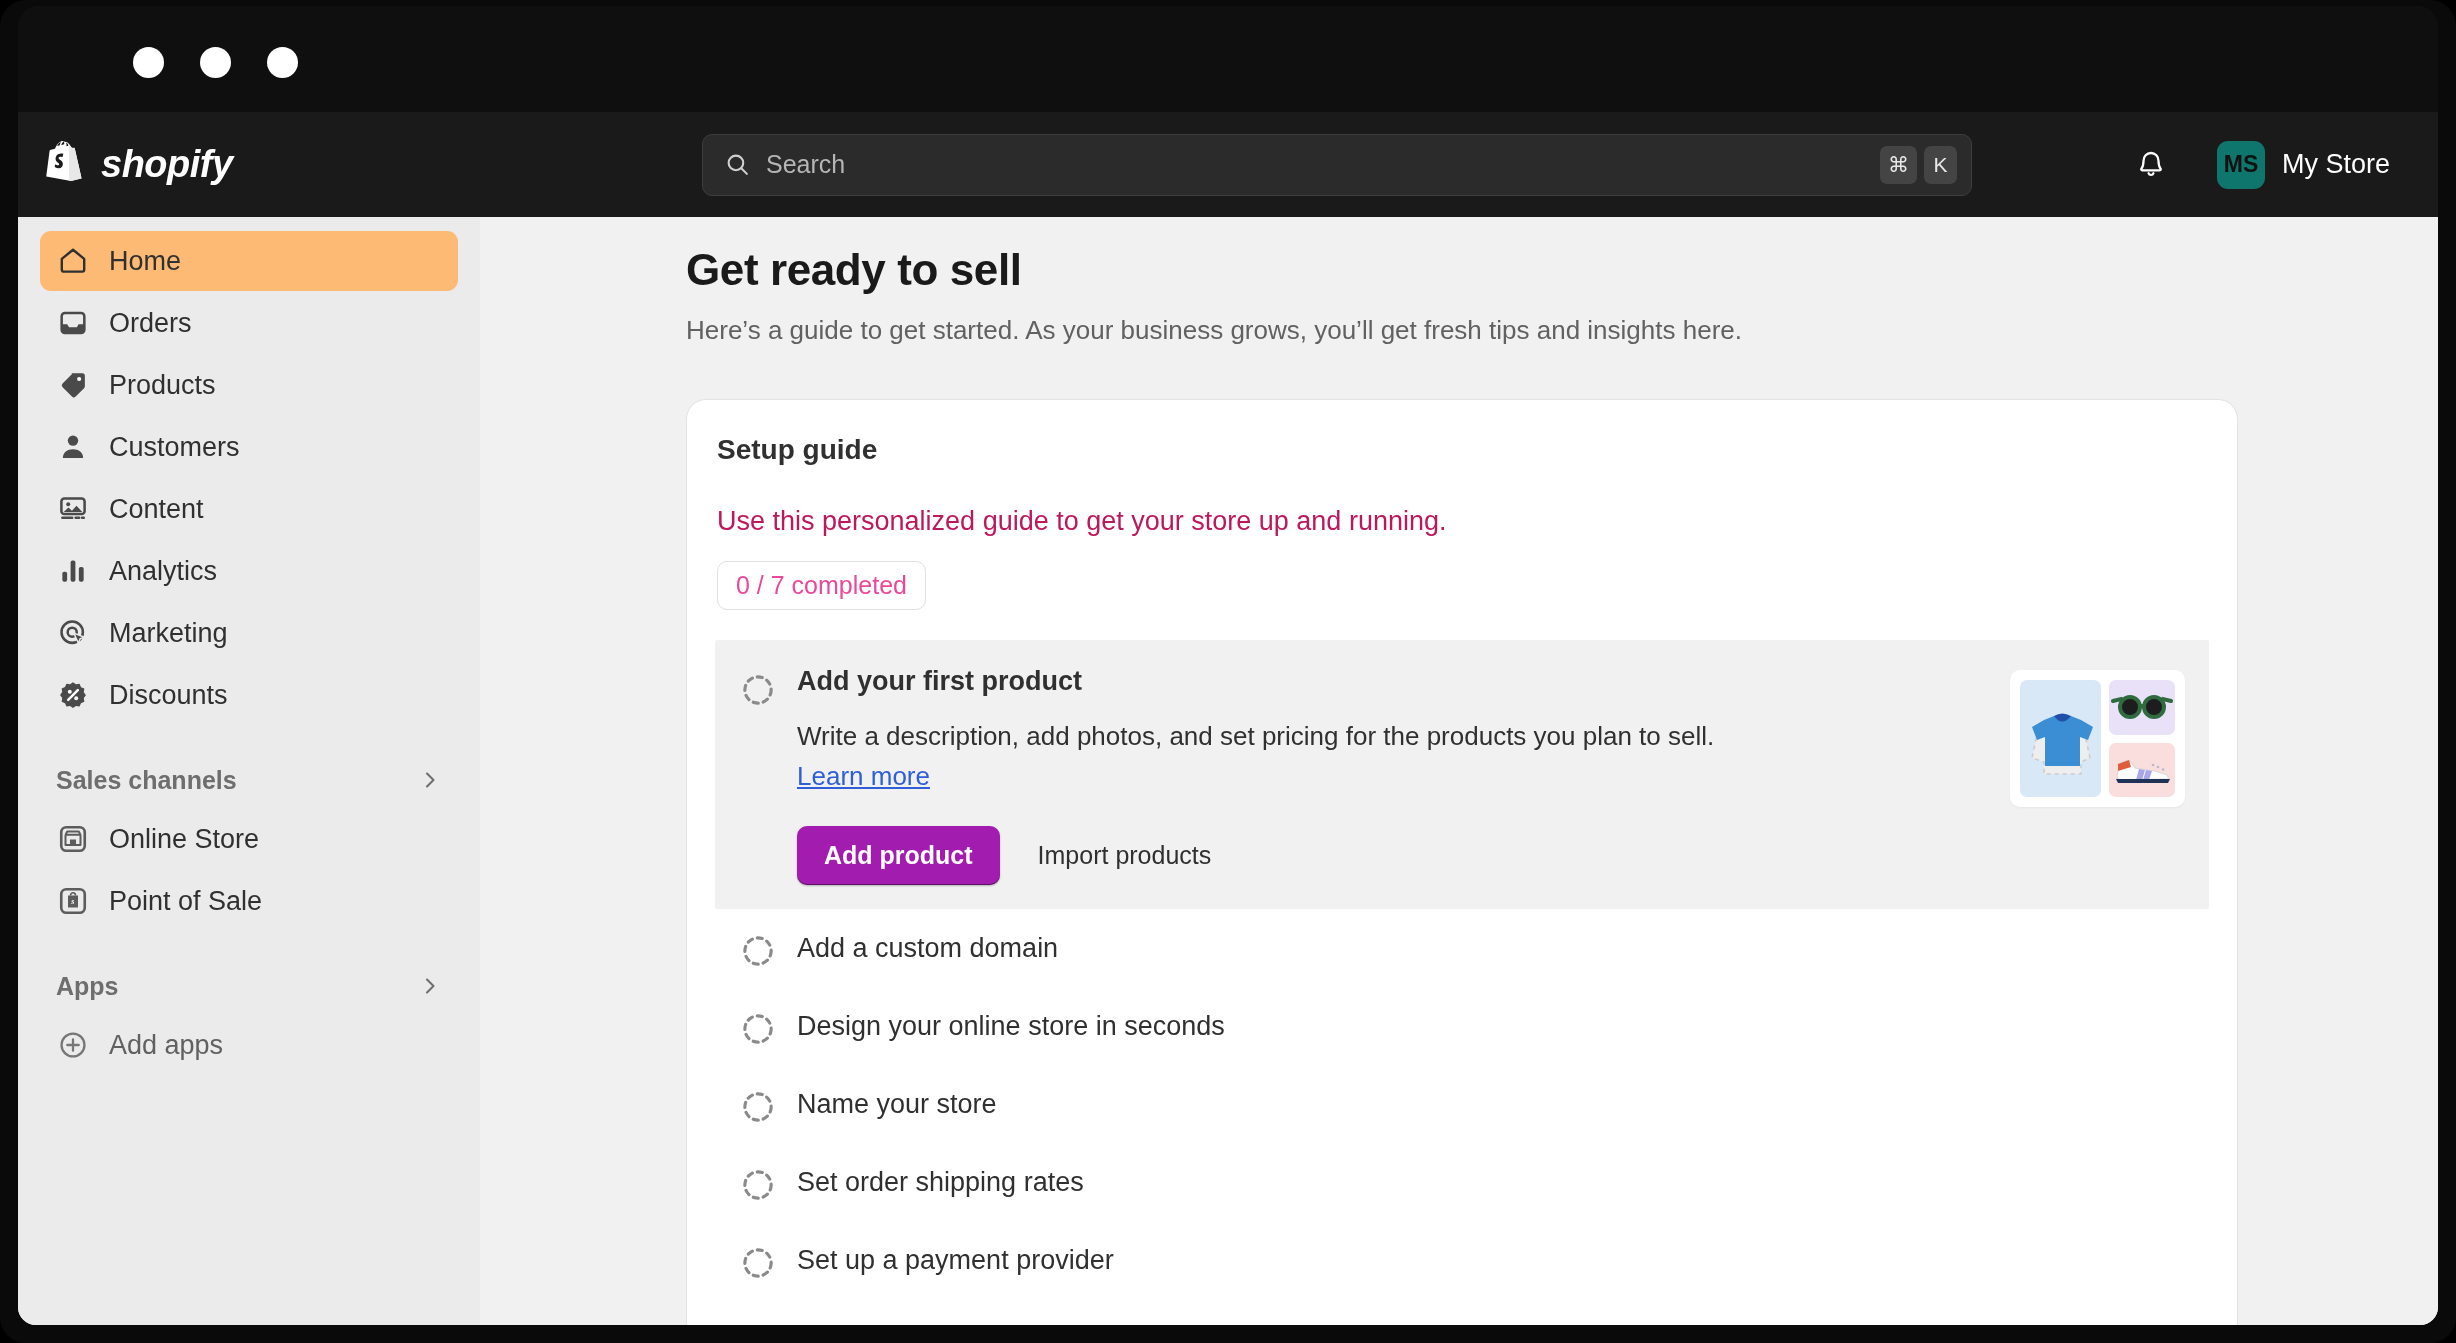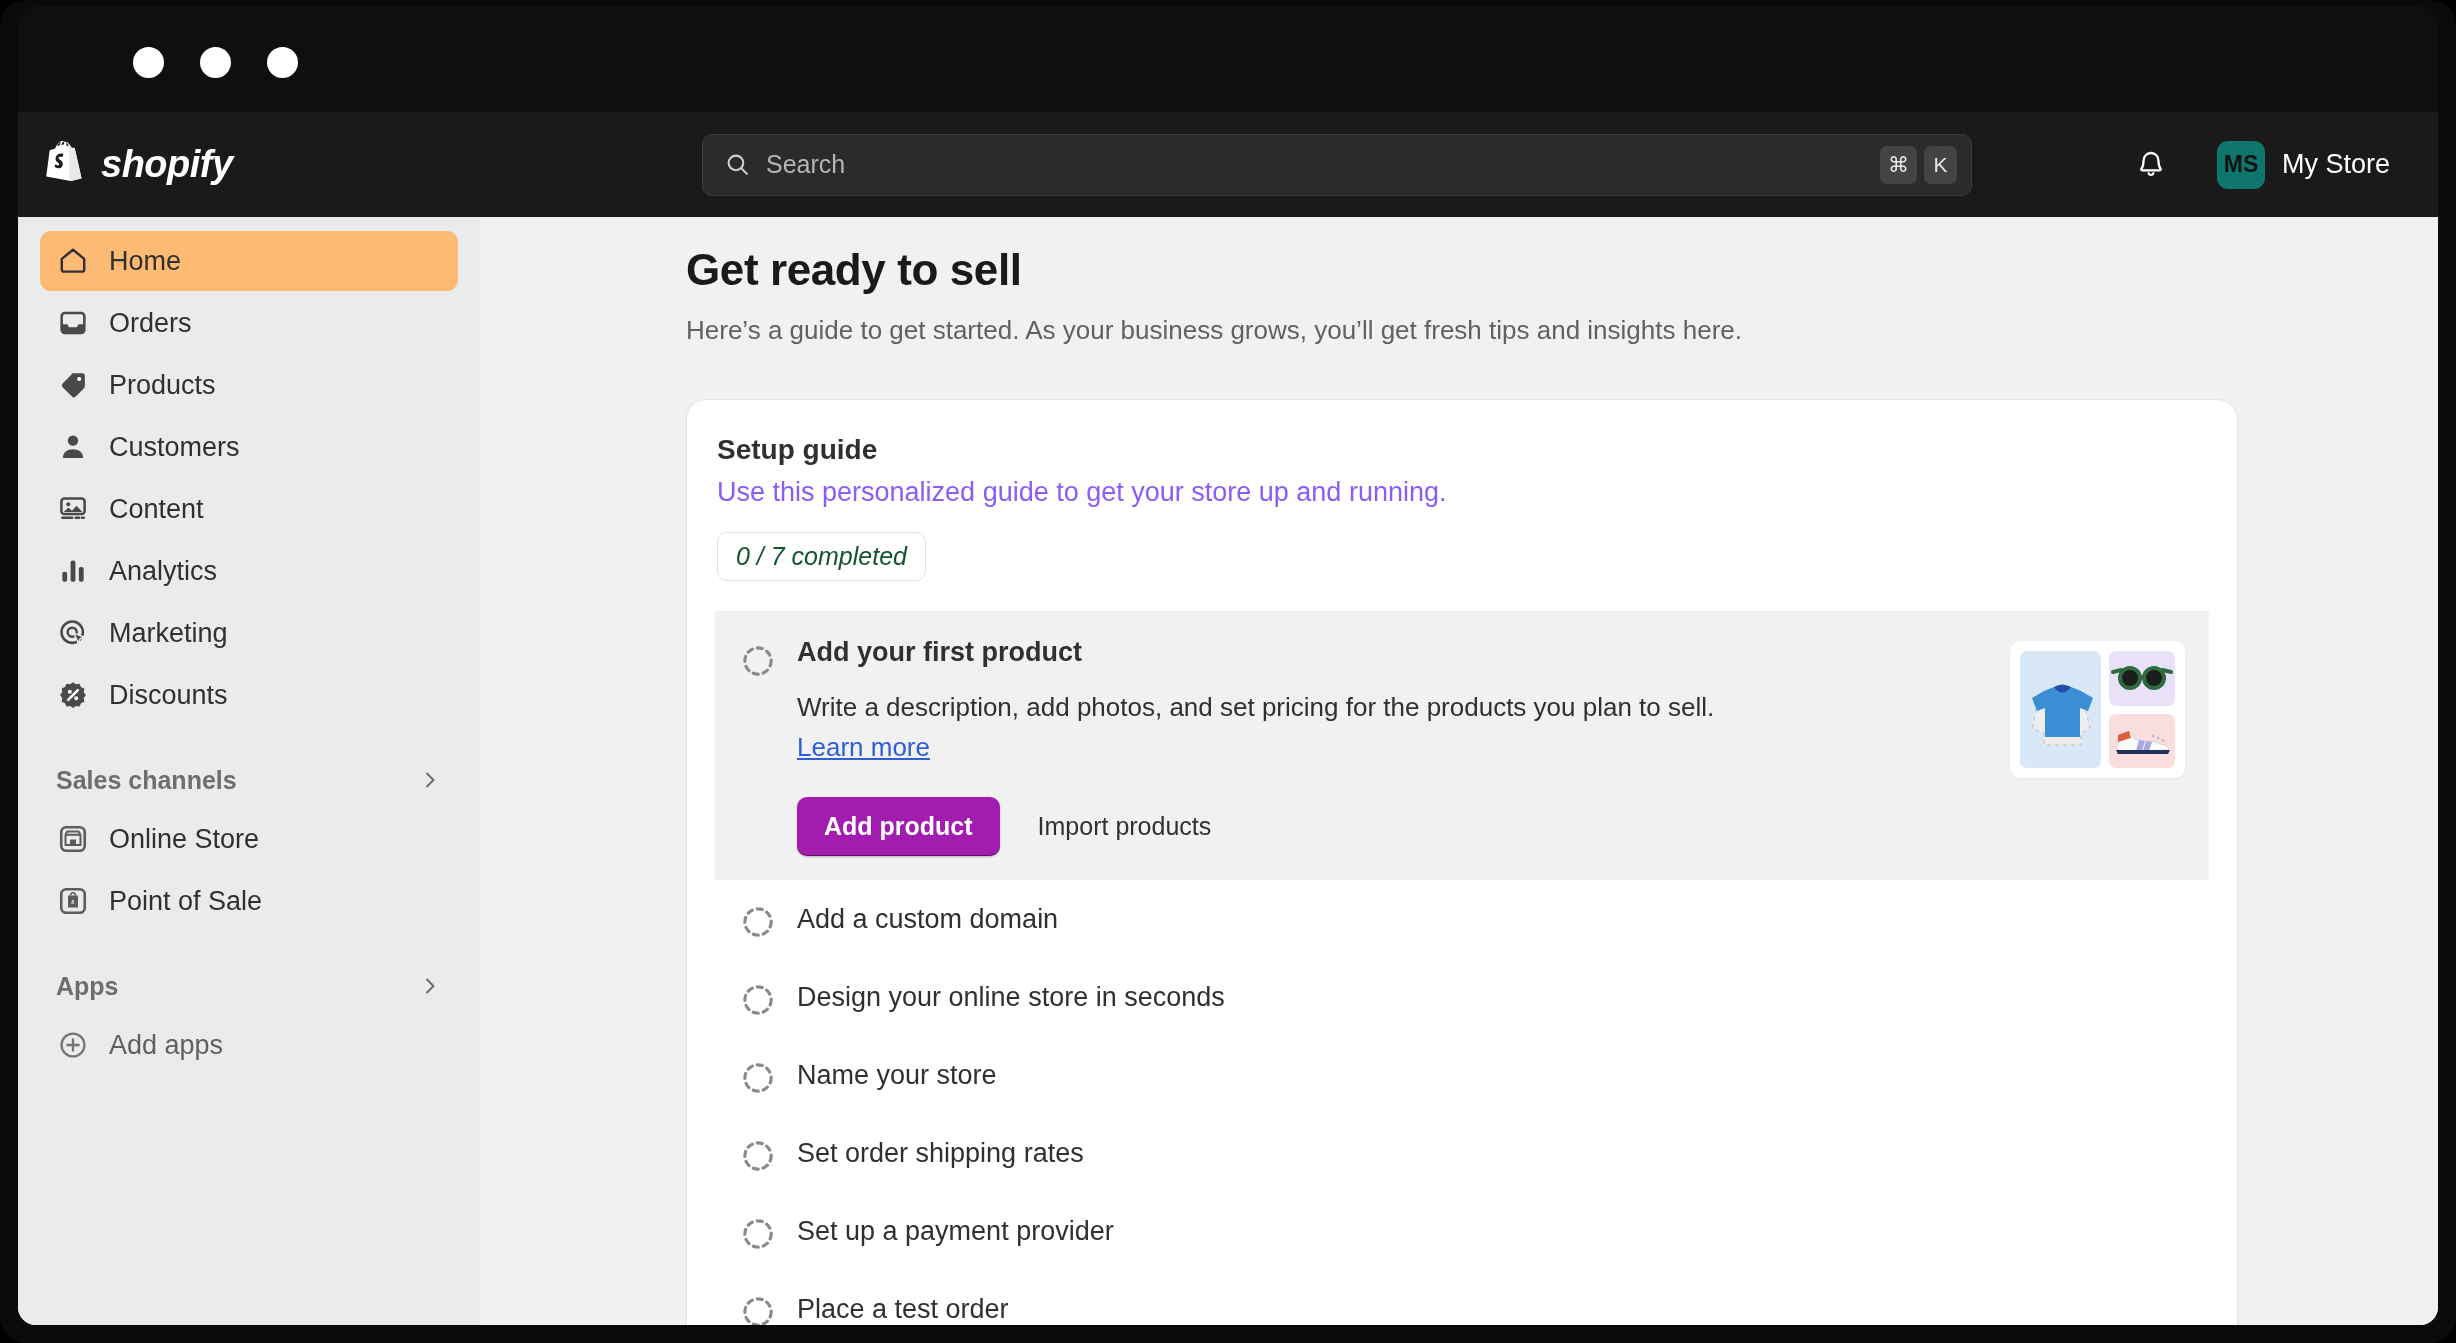--- a/index.html
+++ b/index.html
@@ -182,34 +182,33 @@
     border: 1px solid #e3e3e3;
     border-radius: 20px;
     box-shadow: 0 1px 0 rgba(0,0,0,0.05);
     padding: 34px 28px 22px 28px;
   }
   .card-title {
     font-size: 28px; font-weight: 700; color: #303030;
     padding-left: 2px;
   }
   .card-sub {
-    margin-top: 11px;
-    font-size: 27px; color: #8b5cf6;
+    margin-top: 40px;
+    font-size: 27px; color: #be185d;
     padding-left: 2px;
   }
   .pill {
     display: inline-block;
     margin-top: 24px; margin-left: 2px;
     border: 1px solid #e0e0e0;
     border-radius: 10px;
     padding: 9px 18px;
     font-size: 25px;
-    color: #14532d;
+    color: #ec4899;
     background: #ffffff;
-    font-style: italic;
   }
   
   .task-expanded {
     margin-top: 30px;
     background: #f1f1f1;
     border-radius: 2px;
     padding: 26px 24px 24px 24px;
     display: flex;
     gap: 20px;
   }

